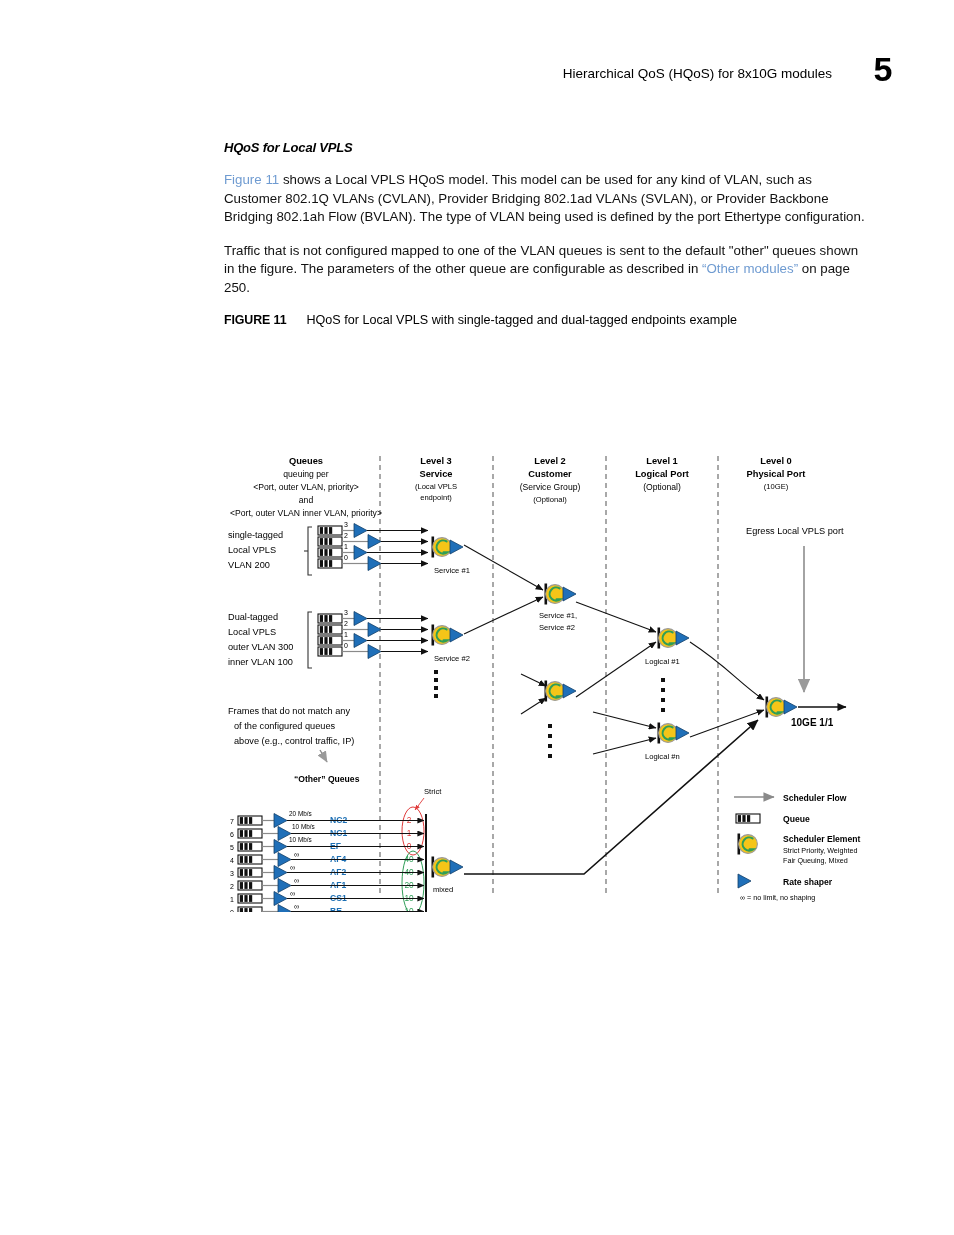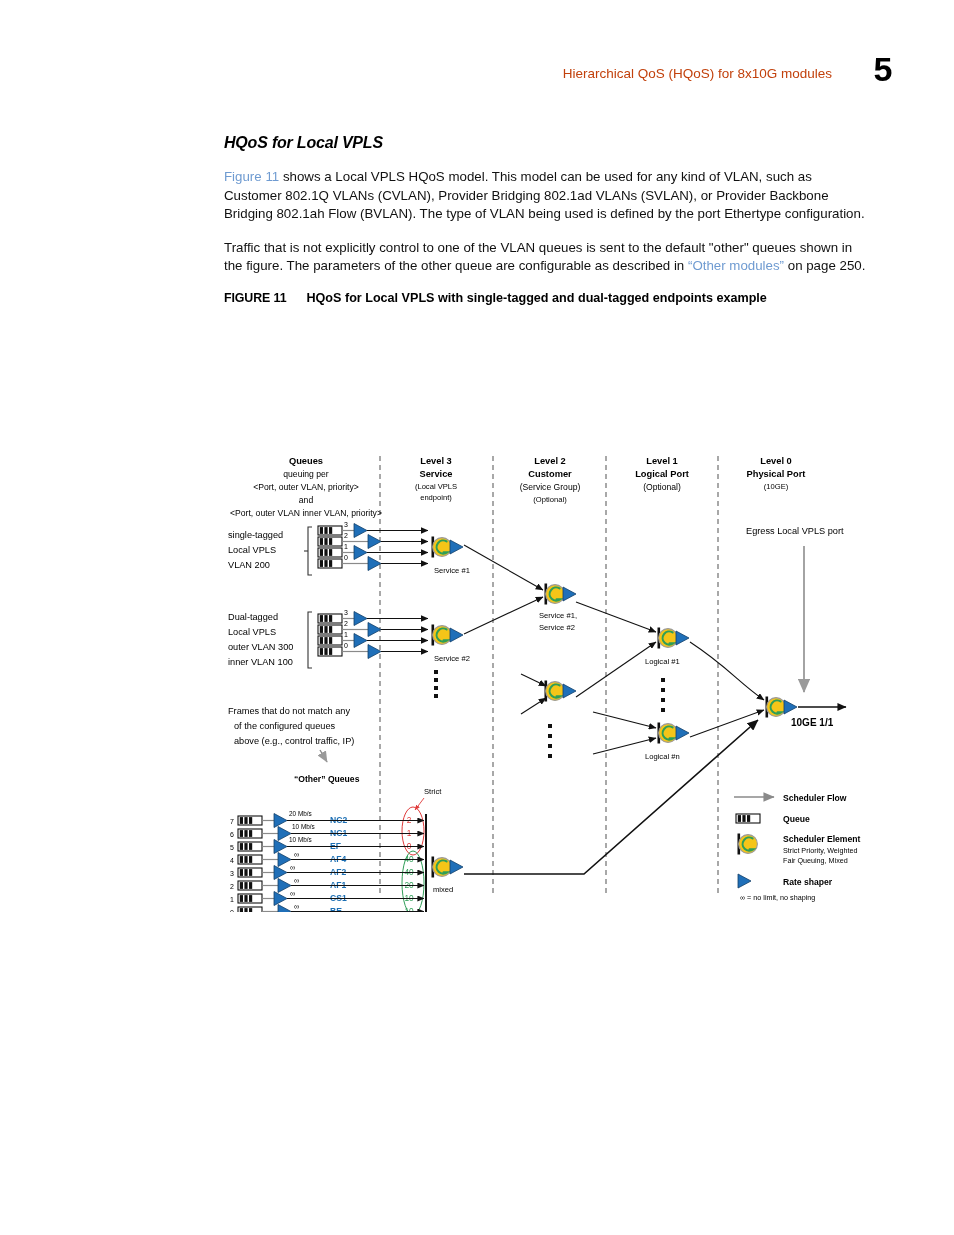--- a/index.html
+++ b/index.html
@@ -4,39 +4,39 @@
 <style>
   html,body{margin:0;padding:0;background:#ffffff;}
   body{
     width:954px;height:1235px;position:relative;overflow:hidden;
     font-family:"Liberation Sans", sans-serif;color:#000;
   }
   .page{position:absolute;inset:0;}
 
   
   .rh{position:absolute;top:58px;left:0;width:954px;height:40px;}
-  .rh-title{position:absolute;right:122px;top:8px;font-size:13.5px;color:#c2410c;white-space:nowrap;}
+  .rh-title{position:absolute;right:122px;top:8px;font-size:13.5px;color:#000000;white-space:nowrap;}
   .rh-page{position:absolute;right:62px;top:-8px;font-size:34px;font-weight:bold;letter-spacing:-0.5px;}
 
   
   .col{position:absolute;left:224px;top:126px;width:648px;}
   h1.sec{
     font-size:21.5px;font-weight:bold;margin:0 0 26px 0;letter-spacing:-0.3px;
     font-stretch:condensed;
   }
   h2.sub{
-    font-size:16px;font-weight:bold;font-style:italic;margin:8px 0 16px 0;letter-spacing:-0.2px;
+    font-size:13px;font-weight:bold;font-style:italic;margin:14px 0 16px 0;letter-spacing:-0.2px;
   }
   p.body{
     font-size:13.3px;line-height:18.6px;margin:0 0 15px 0;color:#111;
   }
   .xref{color:#6f9bd1;}
   .figcap{margin-top:6px;font-size:12.6px;}
   .figcap .lbl{font-weight:bold;font-size:12.4px;letter-spacing:-0.1px;}
-  .figcap .txt{font-weight:bold;margin-left:20px;}
+  .figcap .txt{font-weight:normal;margin-left:20px;}
 
   
   .fig{position:absolute;left:228px;top:442px;width:706px;height:470px;}
   .fig svg{display:block;}
 
   
   text{font-family:"Liberation Sans", sans-serif;}
   .t-hdr{font-size:9.3px;font-weight:bold;}
   .t-hdr2{font-size:8.6px;}
   .t-hdr3{font-size:7.6px;}
@@ -61,21 +61,21 @@
     <div class="rh-title">Hierarchical QoS (HQoS) for 8x10G modules</div>
     <div class="rh-page">5</div>
   </div>
 
   <div class="col">
     <h2 class="sub">HQoS for Local VPLS</h2>
 
     <p class="body"><span class="xref">Figure 11</span><span> shows a Local VPLS HQoS model. This model can be used for any kind of VLAN, such as Customer 802.1Q VLANs (CVLAN), Provider Bridging 802.1ad VLANs (SVLAN), or Provider Backbone Bridging 802.1ah Flow (BVLAN). The type of VLAN being used is defined by the port Ethertype configuration.</span></p>
 
 
-    <p class="body"><span>Traffic that is not explicitly control to one of the VLAN queues is sent to the default "other" queues shown in the figure. The parameters of the other queue are configurable as described in </span><span class="xref">“Other modules”</span><span> on page 250.</span></p>
+    <p class="body"><span>Traffic that is not configured mapped to one of the VLAN queues is sent to the default "other" queues shown in the figure. The parameters of the other queue are configurable as described in </span><span class="xref">“Other modules”</span><span> on page 250.</span></p>
 
     <div class="figcap">
       <span class="lbl">FIGURE 11</span><span class="txt">HQoS for Local VPLS with single-tagged and dual-tagged endpoints example</span>
     </div>
   </div>
 
   <div class="fig">
   <svg width="706" height="470" viewBox="0 0 706 470" xmlns="http://www.w3.org/2000/svg">
     <defs>
       <marker id="ah" markerWidth="7" markerHeight="6" refX="6.6" refY="3" orient="auto">

